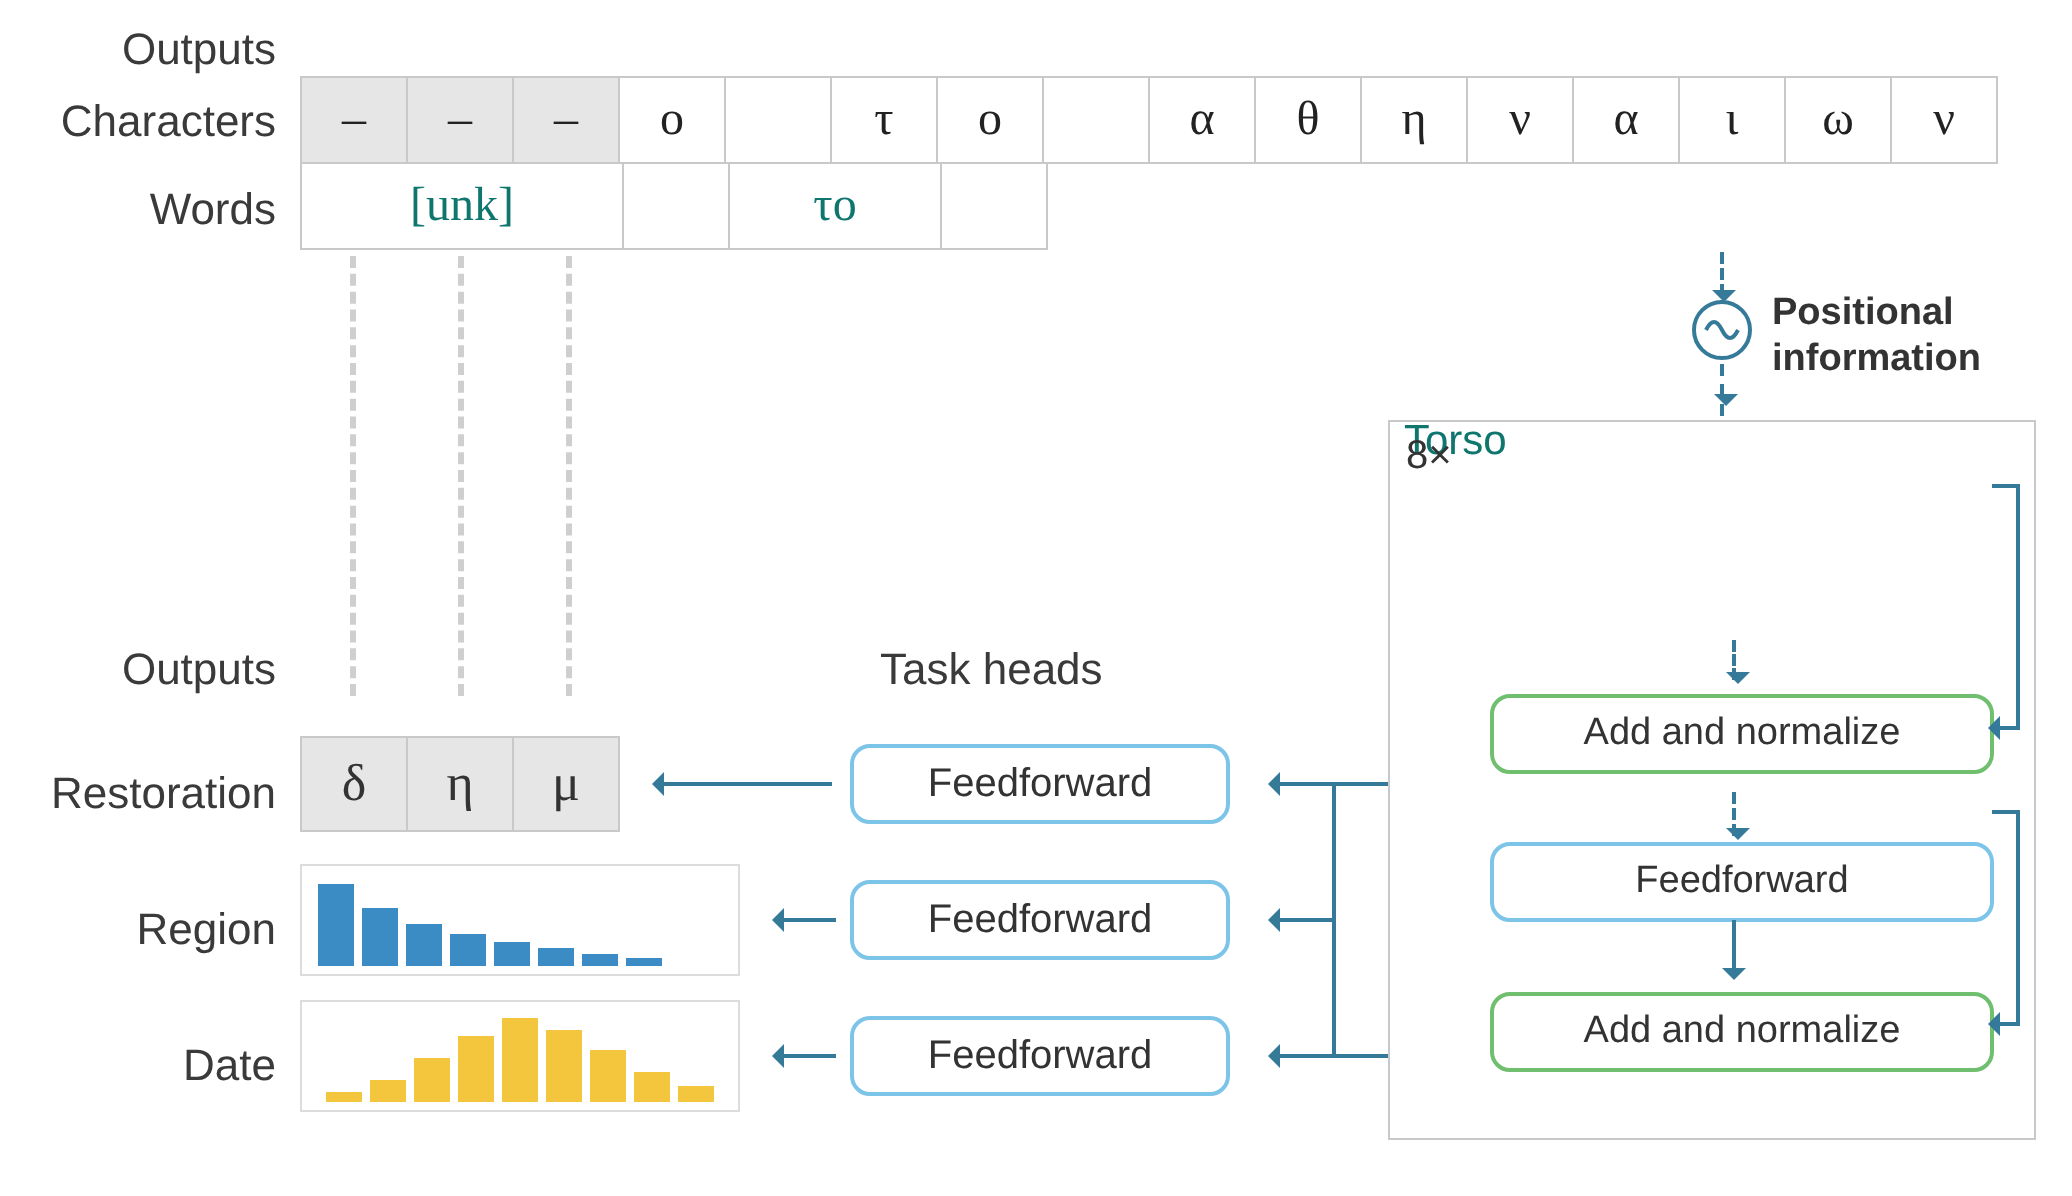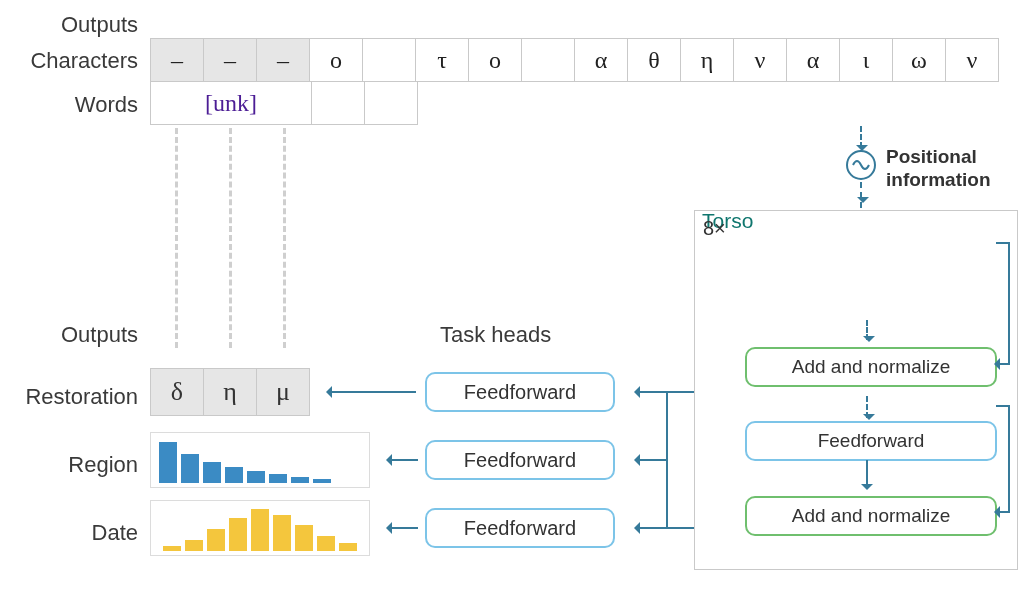--- a/index.html
+++ b/index.html
@@ -28,21 +28,21 @@
   }
   .char-cell.first { margin-left: 0; }
   .char-cell.masked { background: #e6e6e6; }
 
   .word-row { position: absolute; left: 150px; top: 81px; display: flex; }
   .word-cell {
     height: 44px;
     border: 1px solid #c9c9c9;
     display: flex; align-items: center; justify-content: center;
     font-family: "Times New Roman", serif;
-    font-size: 24px; color: #4c1d95;
+    font-size: 24px; color: #0f766e;
     margin-left: -1px; background: #fff;
   }
   .wc-unk { width: 162px; margin-left: 0; }
   .wc-sp1 { width: 54px; }
   .wc-to  { width: 107px; }
   .wc-sp2 { width: 54px; }
   .wc-ath { width: 425px; }
 
   .dashed { position: absolute; border-left: 3px dashed #cfcfcf; height: 220px; top: 128px; }
   .d1 { left: 175px; }
@@ -165,20 +165,21 @@
     <div class="char-cell">η</div>
     <div class="char-cell">ν</div>
     <div class="char-cell">α</div>
     <div class="char-cell">ι</div>
     <div class="char-cell">ω</div>
     <div class="char-cell">ν</div>
   </div>
 <div class="word-row">
   <div class="word-cell wc-unk">[unk]</div>
   <div class="word-cell wc-sp1"></div>
+  <div class="word-cell wc-to">το</div>
   <div class="word-cell wc-sp2"></div>
 </div>
 
 <div class="dashed d1"></div>
 <div class="dashed d2"></div>
 <div class="dashed d3"></div>
 
 <div class="v-arrow va1"></div>
 <div class="pos-icon">
   <svg width="20" height="20" viewBox="0 0 20 20">

